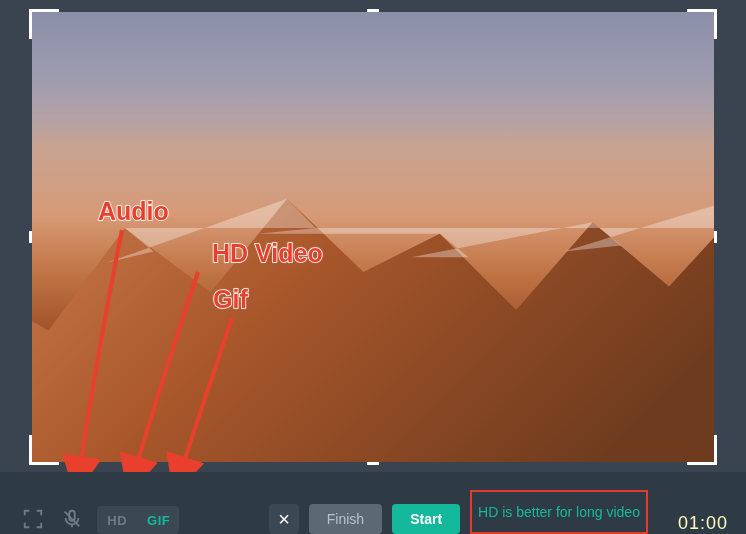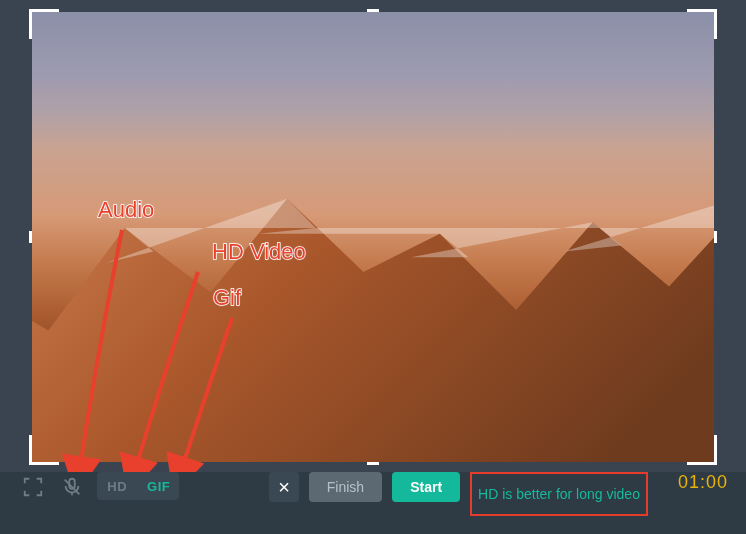--- a/index.html
+++ b/index.html
@@ -105,21 +105,21 @@
 
   
   .controlbar {
     position: absolute;
     left: 0;
     right: 0;
     bottom: 0;
     height: 62px;
     background: #2e3a44;
     display: flex;
-    align-items: flex-start;
+    align-items: flex-end;
     padding: 0 18px;
     gap: 10px;
     color: #cfd6db;
     font-size: 15px;
   }
 
   .icon-btn,
   .toggle-btn,
   .square-btn,
   .pill-btn {
@@ -176,33 +176,33 @@
 
   .tip-box {
     border: 2px solid #e43b2a;
     padding: 12px 6px;
     color: #16b99b;
     font-size: 14px;
     white-space: nowrap;
   }
 
   .timer {
-    color: #eab308;
+    color: #fef9c3;
     font-size: 18px;
     letter-spacing: 1px;
     margin-left: 20px;
     font-variant-numeric: tabular-nums;
   }
 
   
   .annot-label {
     position: absolute;
     color: #e8402d;
-    font-weight: 400;
-    font-size: 22px;
+    font-weight: 700;
+    font-size: 25px;
     -webkit-text-stroke: 1.5px #ffffff;
     paint-order: stroke fill;
     text-shadow: 0 0 2px #ffffff;
     pointer-events: none;
   }
 
   .arrow-svg {
     position: absolute;
     pointer-events: none;
   }

